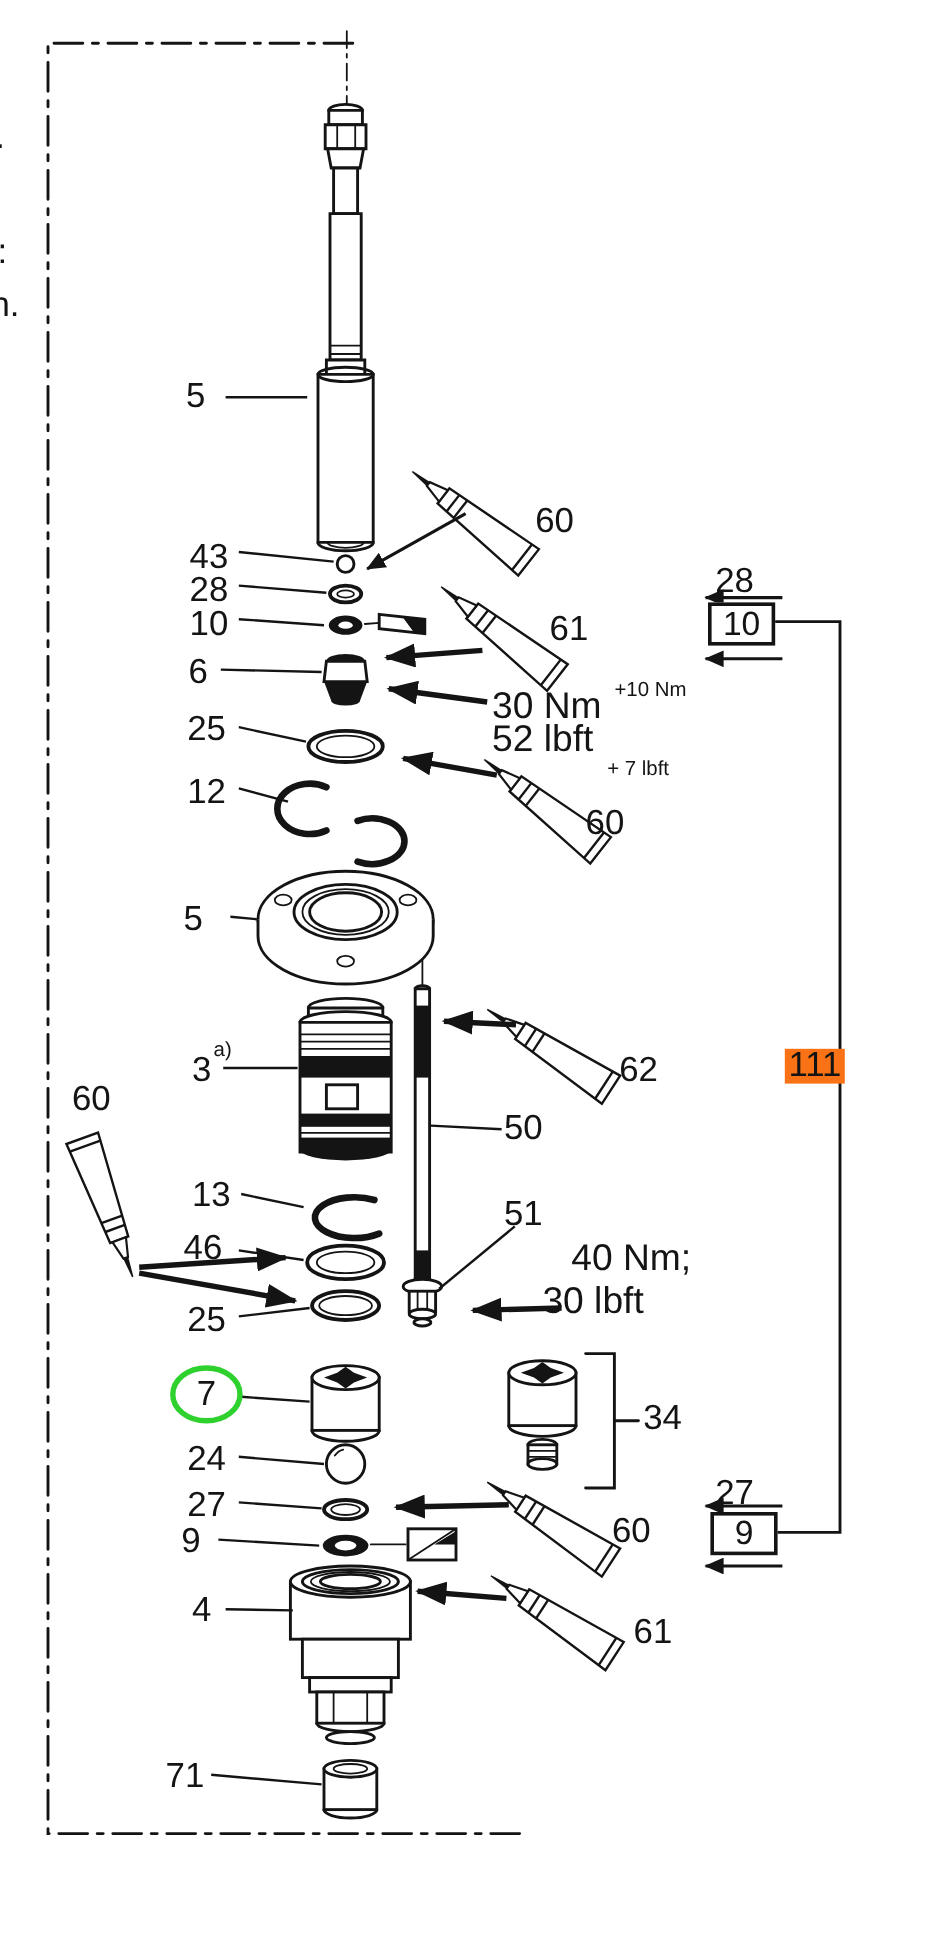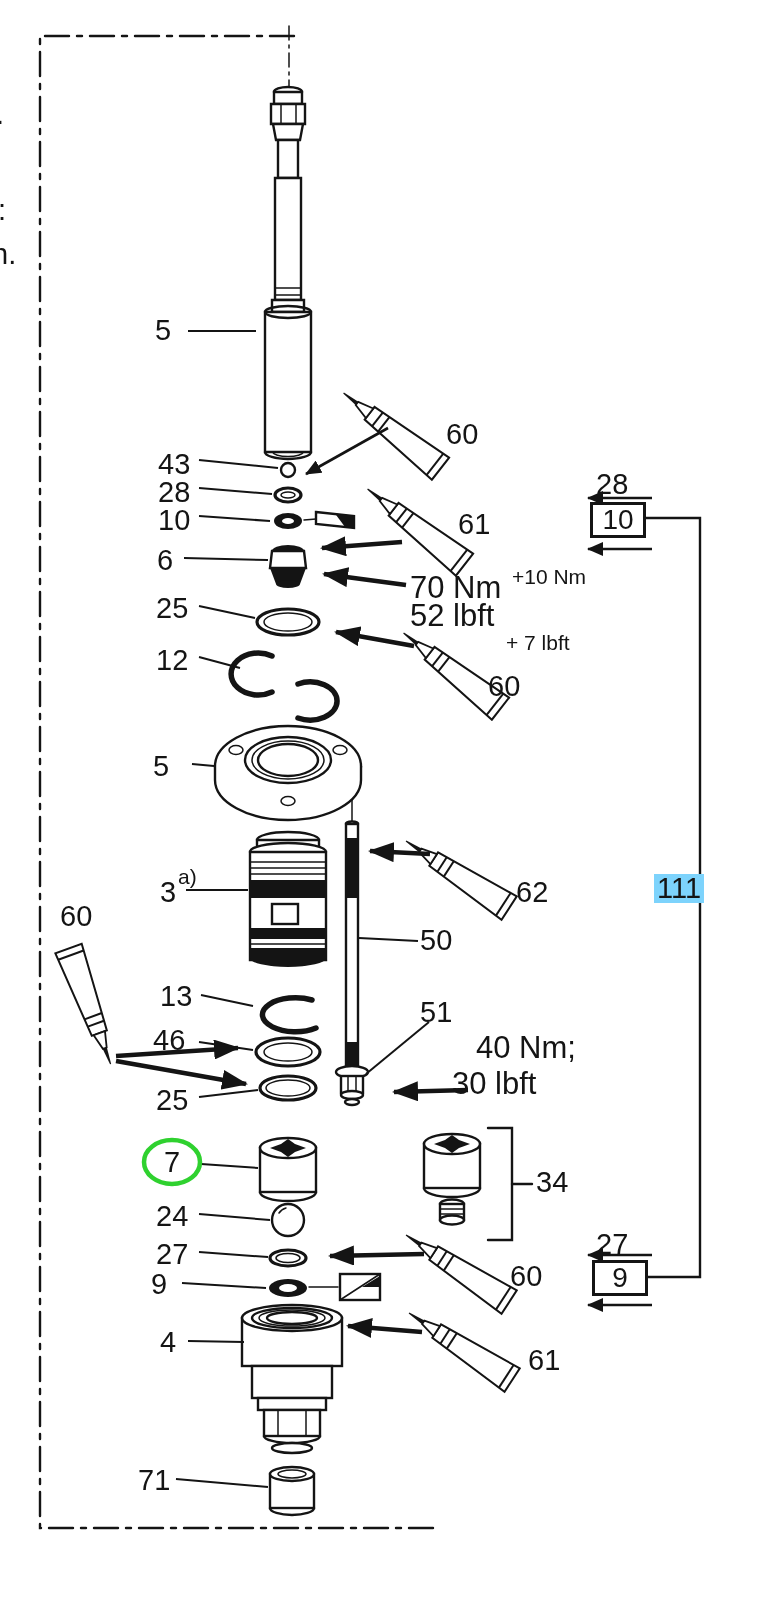--- a/index.html
+++ b/index.html
@@ -1,22 +1,22 @@
 <!DOCTYPE html>
 <html><head>
 <meta charset="utf-8">
 <style>
   html,body{margin:0;padding:0;background:#fff;}
   .page{position:relative;width:778px;height:1622px;background:#fff;overflow:hidden;}
   .lbl{position:absolute;font-family:"Liberation Sans",sans-serif;font-size:29px;color:#141414;line-height:1;white-space:nowrap;}
   .big{font-size:31px;}
-  .sup{font-size:21px;}
+  .sup{font-size:17px;}
   .refbox{position:absolute;border:3px solid #141414;width:50px;height:30px;display:flex;align-items:center;justify-content:center;
           font-family:"Liberation Sans",sans-serif;font-size:28px;color:#141414;background:#fff;}
-  .whitebg{background:#7dd3fc;padding:0 3px;}
+  .whitebg{background:#f97316;padding:0 3px;}
   
   .s{stroke:#141414;fill:none;stroke-width:2.4px;stroke-linecap:round;}
   .sf{stroke:#141414;fill:#fff;stroke-width:2.4px;}
   .bk{fill:#141414;stroke:none;}
   .thin{stroke-width:1.5px;}
   .ring{stroke:#141414;fill:none;stroke-width:3.2px;}
   .snap{stroke:#141414;fill:none;stroke-width:5.5px;stroke-linecap:round;}
 </style>
 </head>
 <body>
@@ -288,21 +288,21 @@
 <div class="lbl" style="left:156px;top:1240px">27</div>
 <div class="lbl" style="left:151px;top:1270px">9</div>
 <div class="lbl" style="left:510px;top:1262px">60</div>
 <div class="lbl" style="left:160px;top:1328px">4</div>
 <div class="lbl" style="left:528px;top:1346px">61</div>
 <div class="lbl" style="left:138px;top:1466px">71</div>
 <div class="lbl" style="left:446px;top:420px">60</div>
 <div class="lbl" style="left:458px;top:510px">61</div>
 <div class="lbl" style="left:488px;top:672px">60</div>
 
-<div class="lbl big" style="left:410px;top:572px">70 Nm</div>
+<div class="lbl big" style="left:410px;top:572px">30 Nm</div>
 <div class="lbl sup" style="left:512px;top:566px">+10 Nm</div>
 <div class="lbl big" style="left:410px;top:600px">52 lbft</div>
 <div class="lbl sup" style="left:506px;top:632px">+ 7 lbft</div>
 <div class="lbl big" style="left:476px;top:1032px">40 Nm;</div>
 <div class="lbl big" style="left:452px;top:1068px">30 lbft</div>
 
 <div class="lbl" style="left:596px;top:470px">28</div>
 <div class="refbox" style="left:590px;top:502px">
   <span>10</span>
 </div>

